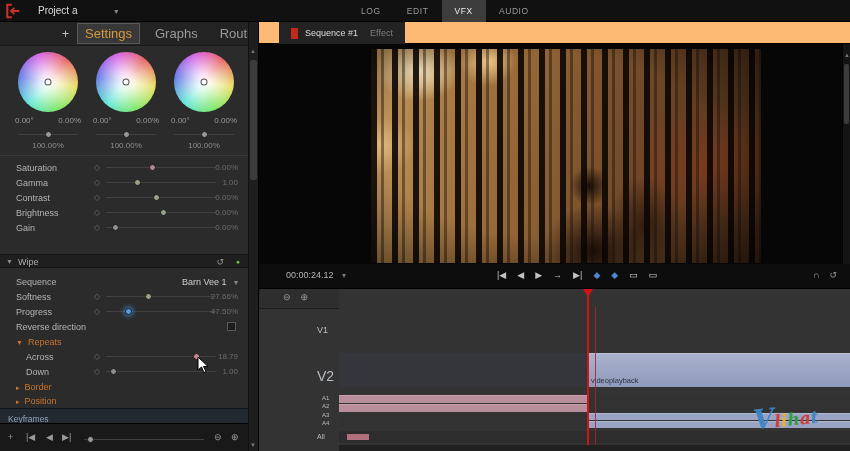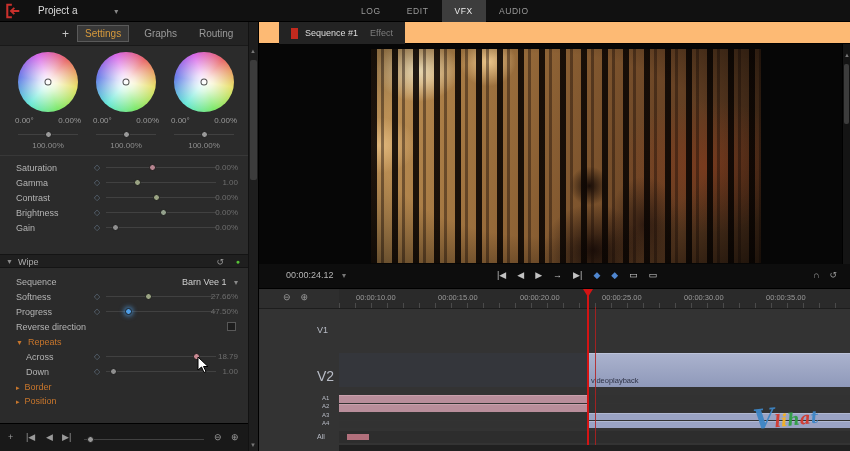--- a/index.html
+++ b/index.html
@@ -12,21 +12,21 @@
   .proj{position:absolute;left:38px;top:0;height:22px;line-height:22px;font-size:10px;color:#ddd;cursor:pointer;}
   .proj .caret{margin-left:34px;color:#888;font-size:8px;}
   .main-tabs{position:absolute;left:348px;top:0;height:22px;display:flex;}
   .mtab{padding:0 13px;line-height:22px;font-size:8.5px;letter-spacing:.6px;color:#9a9a9a;cursor:pointer;}
   .mtab.active{background:#3d3d3d;color:#ededed;}
 
   
   .left-panel{position:absolute;left:0;top:22px;width:258px;height:429px;background:#2b2b2b;}
   .ptabs{position:absolute;left:0;top:0;width:248px;height:24px;background:#232323;border-bottom:1px solid #191919;display:flex;align-items:center;}
   .ptab-plus{margin-left:62px;color:#c5c5c5;font-size:12px;cursor:pointer;}
-  .ptab{margin-left:8px;font-size:10px;color:#9a9a9a;padding:2px 7px;cursor:pointer;}
+  .ptab{margin-left:8px;font-size:13px;color:#9a9a9a;padding:2px 7px;cursor:pointer;}
   .ptab.active{background:#383838;border:1px solid #5a5a5a;color:#d79a3c;}
 
   .wheel-col{position:absolute;top:30px;width:76px;}
   .wheel{width:60px;height:60px;border-radius:50%;margin:0 auto;position:relative;cursor:pointer;
     background:radial-gradient(circle,#ffffff 0%,rgba(255,255,255,.75) 22%,rgba(255,255,255,0) 68%),
     conic-gradient(from 40deg,#e86a6a,#e8e06a,#7ee86a,#6ae8d8,#6a7ee8,#d86ae8,#e86a6a);}
   .wheel-dot{position:absolute;left:50%;top:50%;width:7px;height:7px;border:1px solid rgba(40,40,40,.8);border-radius:50%;transform:translate(-50%,-50%);background:rgba(255,255,255,.2);}
   .wheel-vals{display:flex;justify-content:space-between;padding:0 5px;margin-top:4px;font-size:8px;color:#9a9a9a;}
   .mini-slider{position:relative;width:60px;height:8px;margin:6px auto 0;cursor:pointer;}
   .wheel-master{text-align:center;margin-top:2px;font-size:8px;color:#8f8f8f;}
@@ -320,20 +320,23 @@
     <span class="pval">1.00</span>
   </div>
 
   <div class="prow" style="top:357px">
     <span class="plabel sect" style="color: rgb(200, 118, 44);"><span class="scaret">▸</span><span>Border</span></span>
   </div>
   <div class="prow" style="top:371px">
     <span class="plabel sect" style="color: rgb(200, 118, 44);"><span class="scaret">▸</span><span>Position</span></span>
   </div>
 
+  <div class="kf-bar">
+    <span>Keyframes</span>
+  </div>
 
   <div class="ptoolbar">
     <span class="ticon" style="left:8px">+</span>
     <span class="ticon" style="left:26px">|◀</span>
     <span class="ticon" style="left:46px">◀</span>
     <span class="ticon" style="left:62px">▶|</span>
     <div class="tslider">
       <div class="track"></div>
       <div class="knob" style="left: 5%;"></div>
     </div>
@@ -387,29 +390,20 @@
     </div>
   </div>
 </div>
 
 <div class="timeline">
   <div class="tl-corner"></div>
   <div class="tl-zoom">
     <span class="ticon">⊖</span>
     <span class="ticon">⊕</span>
   </div>
-  <div class="ruler">
-    <span class="rlabel" style="left:17px">00:00:10.00</span>
-    <span class="rlabel" style="left:99px">00:00:15.00</span>
-    <span class="rlabel" style="left:181px">00:00:20.00</span>
-    <span class="rlabel" style="left:263px">00:00:25.00</span>
-    <span class="rlabel" style="left:345px">00:00:30.00</span>
-    <span class="rlabel" style="left:427px">00:00:35.00</span>
-    <div class="rticks"></div>
-  </div>
 
   <span class="hlabel" style="left:58px;top:36px;font-size:9px">V1</span>
   <span class="hlabel" style="left:58px;top:79px;font-size:14px">V2</span>
   <span class="hlabel" style="left:63px;top:106px;font-size:6px">A1</span>
   <span class="hlabel" style="left:63px;top:114px;font-size:6px">A2</span>
   <span class="hlabel" style="left:63px;top:123px;font-size:6px">A3</span>
   <span class="hlabel" style="left:63px;top:131px;font-size:6px">A4</span>
   <span class="hlabel" style="left:58px;top:144px;font-size:7px">All</span>
 
 

